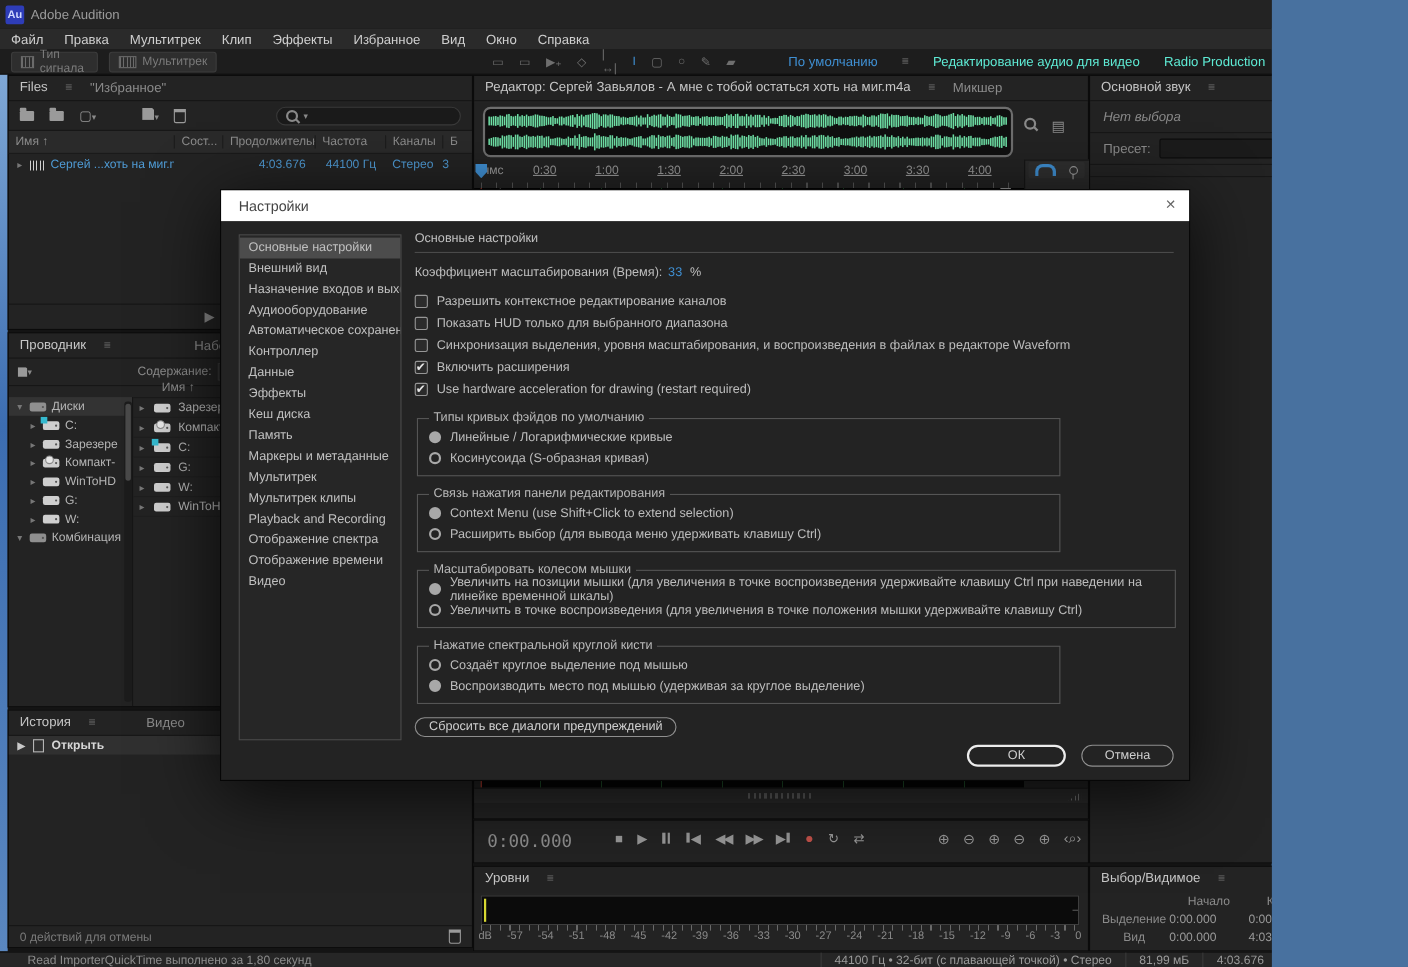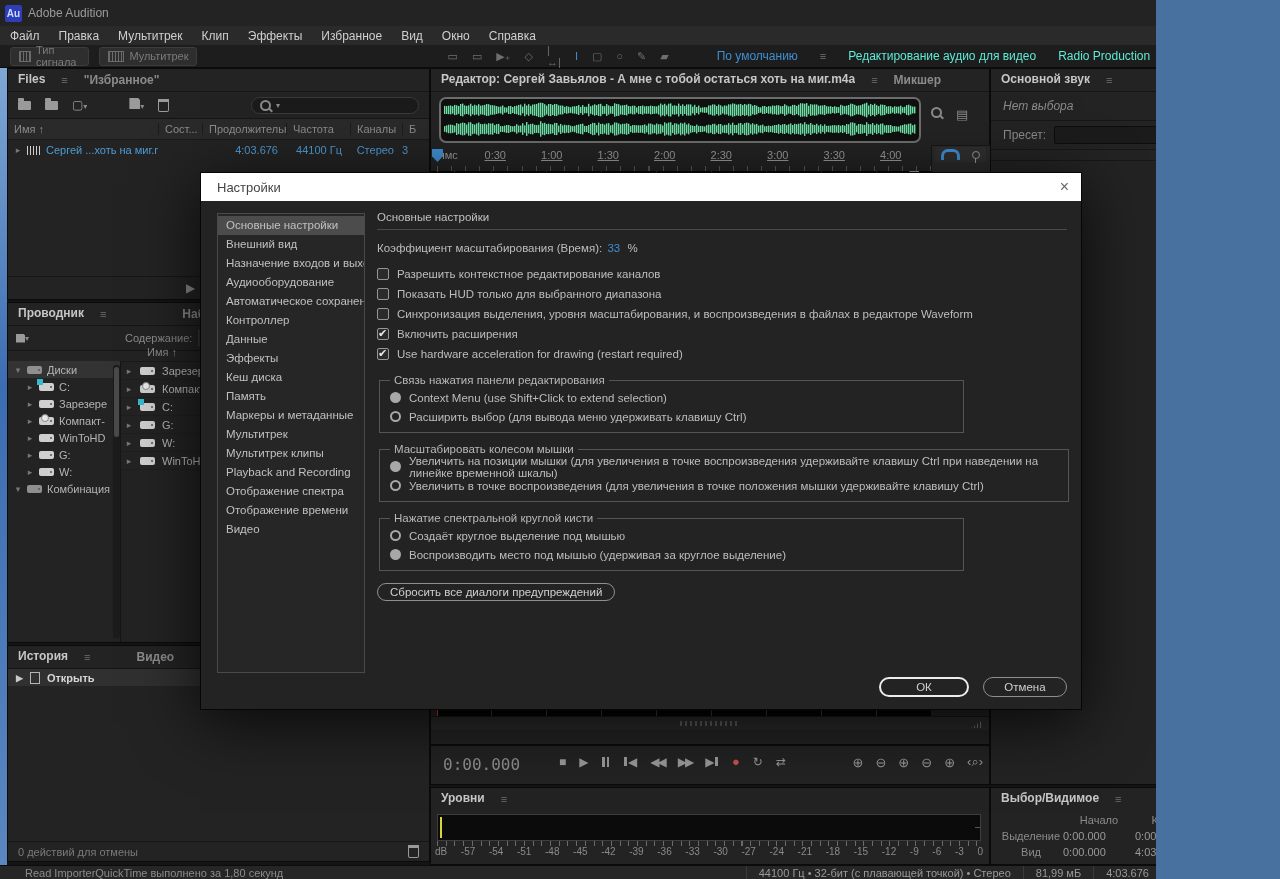--- a/index.html
+++ b/index.html
@@ -29,21 +29,21 @@
   .ws.active{color:#3f8fd2;}
   .menu-glyph{color:#777;font-size:11px;}
   .help-search{margin-left:22px;display:flex;align-items:center;gap:6px;border-left:1px solid #050505;height:23px;padding-left:12px;width:150px;color:#5d5d5d;}
 
   .mag{width:7px;height:7px;border:2px solid #8a8a8a;border-radius:50%;position:relative;display:inline-block;flex:none;}
   .mag::after{content:"";position:absolute;width:5px;height:2px;background:#8a8a8a;transform:rotate(45deg);right:-4px;bottom:-2px;}
 
   
   .panel{background:#232323;border:1px solid #0b0b0b;box-sizing:border-box;}
   .tabstrip{height:22px;display:flex;align-items:center;gap:16px;padding-left:10px;border-bottom:1px solid #161616;}
-  .tab{color:#8b8b8b;font-size:12px;white-space:nowrap;font-weight:bold;}
+  .tab{color:#8b8b8b;font-size:12px;white-space:nowrap;}
   .tab.active{color:#c6c6c6;box-shadow:0 10px 0 -9px #a5a5a5;padding-bottom:2px;}
   .hamb{color:#6f6f6f;font-size:11px;}
 
   
   .desk-left{left:0;top:68px;width:7px;height:797px;background:linear-gradient(180deg,#7fa8d6,#3c6db1 40%,#5a87c0);}
   .desk-right{left:1274px;top:68px;width:6px;height:797px;background:linear-gradient(180deg,#7fa8d6,#3c6db1 50%,#5a87c0);}
 
   
   .files-panel{left:7px;top:68px;width:423px;height:232px;}
   .files-toolbar{height:26px;display:flex;align-items:center;gap:14px;padding:0 10px;border-bottom:1px solid #161616;}
@@ -1084,20 +1084,31 @@
         </div>
         <div class="check-row">
           <span class="checkbox checked"></span>
           <span>Включить расширения</span>
         </div>
         <div class="check-row">
           <span class="checkbox checked"></span>
           <span>Use hardware acceleration for drawing (restart required)</span>
         </div>
 
+        <fieldset class="dlg-fieldset">
+          <legend>Типы кривых фэйдов по умолчанию</legend>
+          <div class="radio-row">
+            <span class="radio selected"></span>
+            <span>Линейные / Логарифмические кривые</span>
+          </div>
+          <div class="radio-row">
+            <span class="radio"></span>
+            <span>Косинусоида (S-образная кривая)</span>
+          </div>
+        </fieldset>
 
         <fieldset class="dlg-fieldset">
           <legend>Связь нажатия панели редактирования</legend>
           <div class="radio-row">
             <span class="radio selected"></span>
             <span>Context Menu (use Shift+Click to extend selection)</span>
           </div>
           <div class="radio-row">
             <span class="radio"></span>
             <span>Расширить выбор (для вывода меню удерживать клавишу Ctrl)</span>

